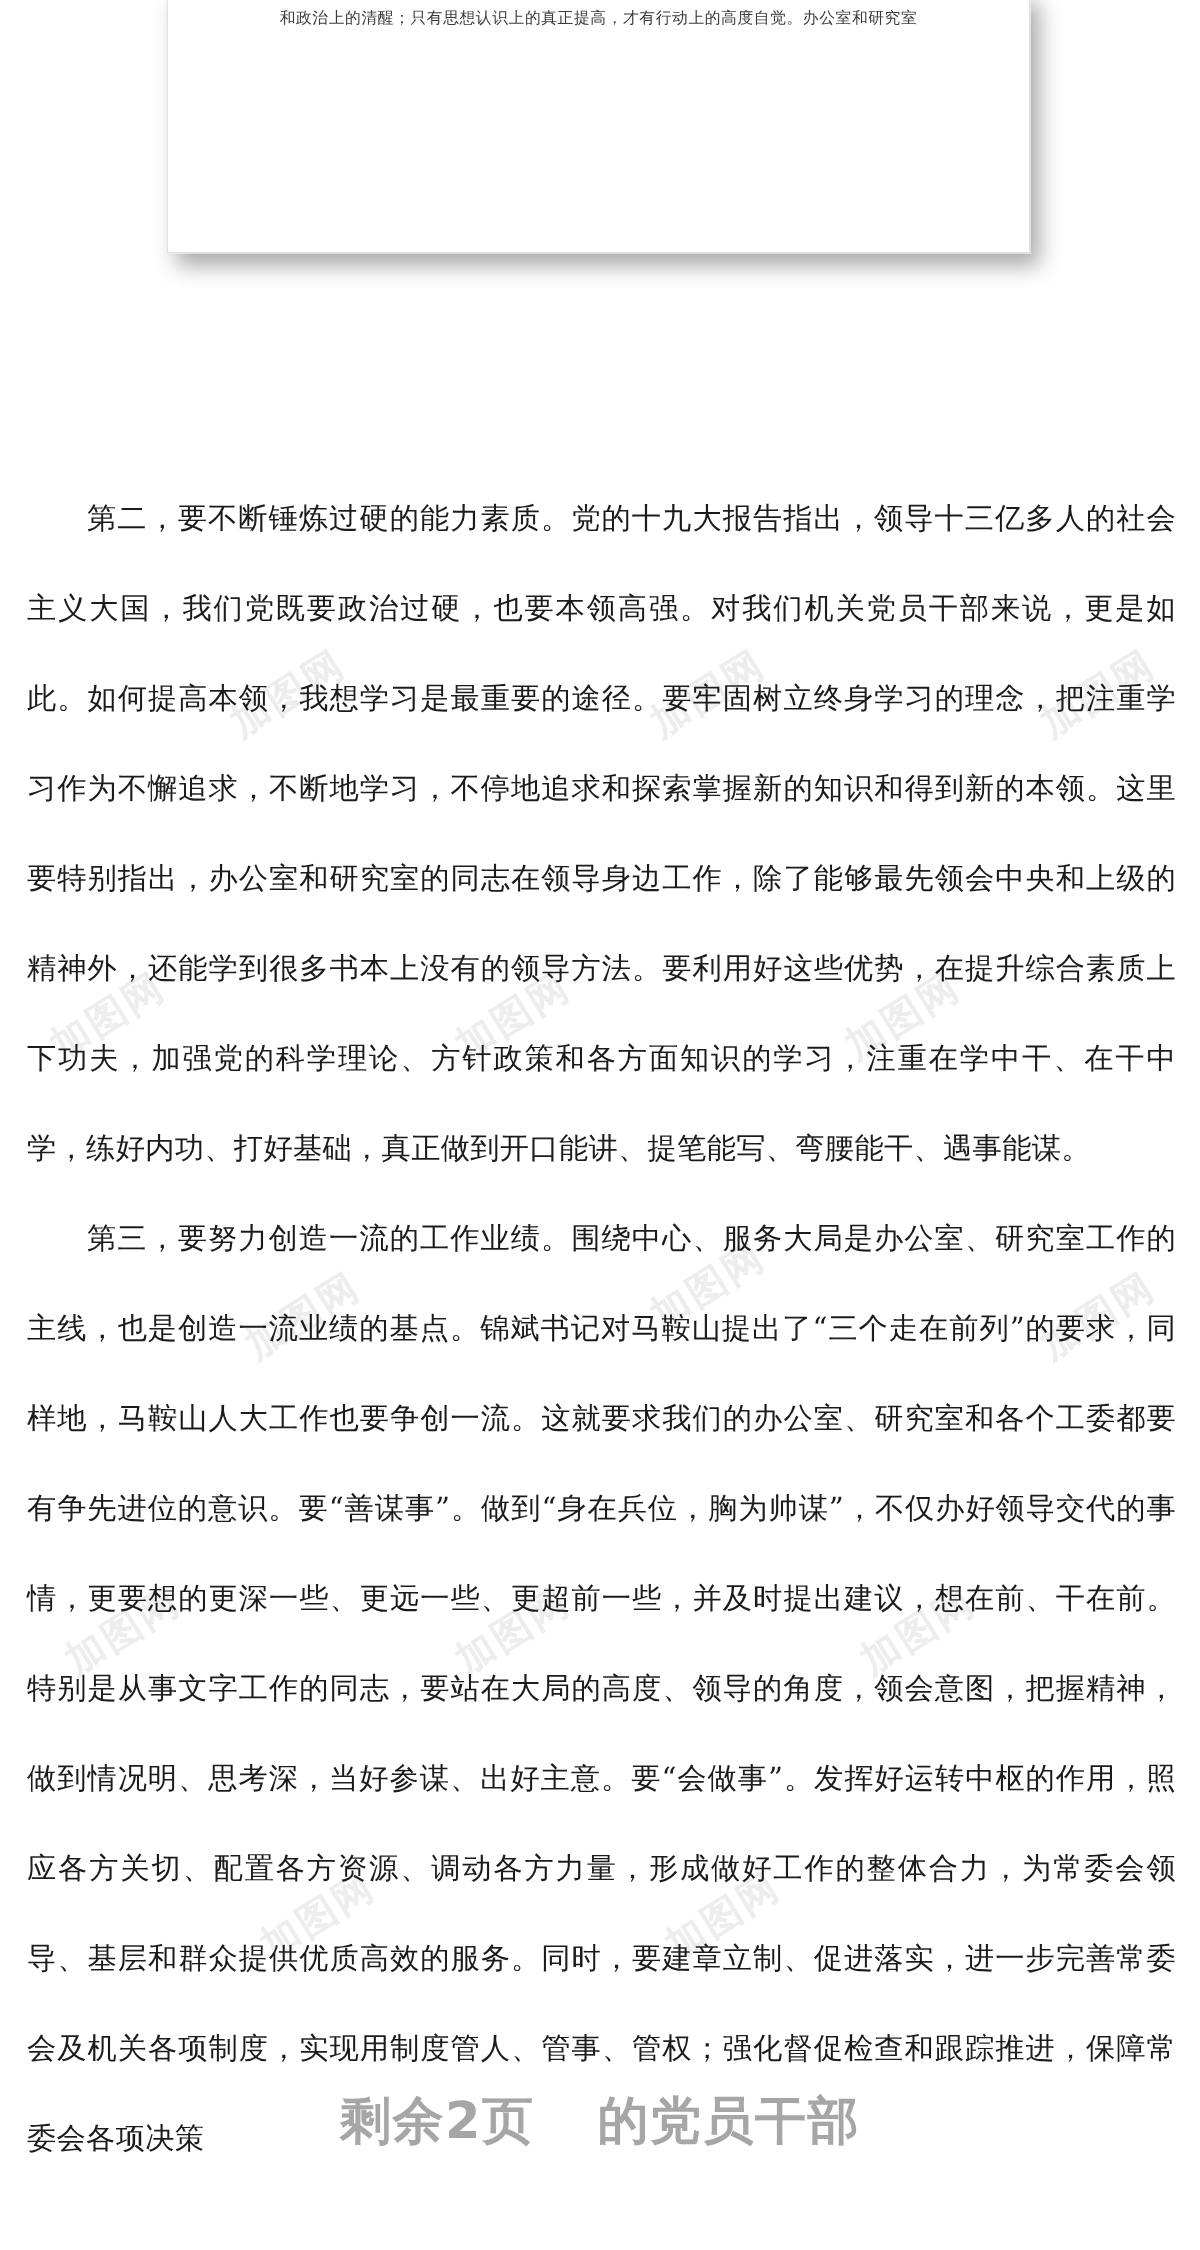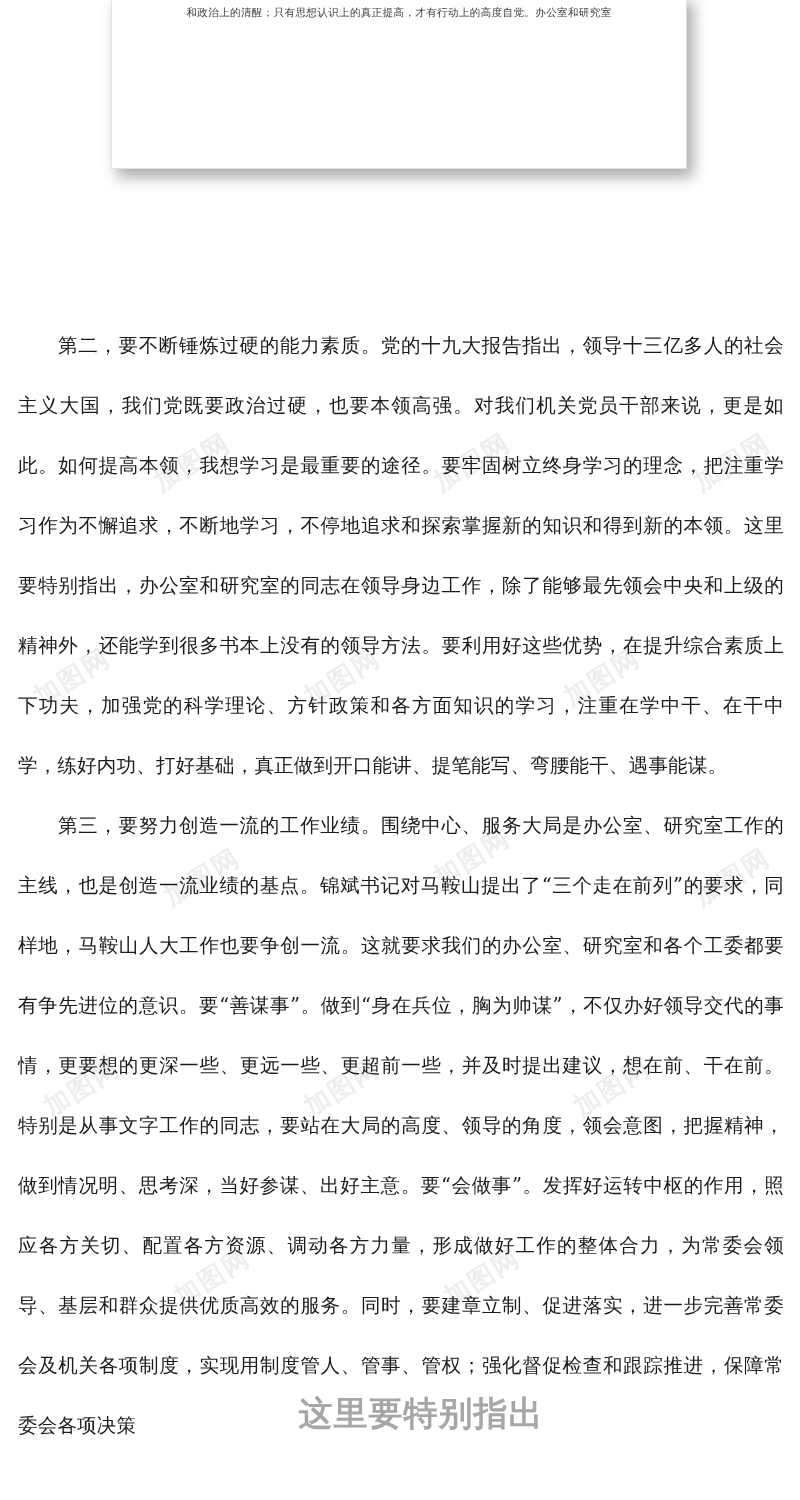--- a/index.html
+++ b/index.html
@@ -140,15 +140,16 @@
   <div class="watermark-mark" style="left:170px; top:960px;">加图网</div>
   <div class="watermark-mark" style="left:440px; top:960px;">加图网</div>
 </div>
 
 <div id="doc-body">
   <p class="doc-para indented">第二，要不断锤炼过硬的能力素质。党的十九大报告指出，领导十三亿多人的社会主义大国，我们党既要政治过硬，也要本领高强。对我们机关党员干部来说，更是如此。如何提高本领，我想学习是最重要的途径。要牢固树立终身学习的理念，把注重学习作为不懈追求，不断地学习，不停地追求和探索掌握新的知识和得到新的本领。这里要特别指出，办公室和研究室的同志在领导身边工作，除了能够最先领会中央和上级的精神外，还能学到很多书本上没有的领导方法。要利用好这些优势，在提升综合素质上下功夫，加强党的科学理论、方针政策和各方面知识的学习，注重在学中干、在干中学，练好内功、打好基础，真正做到开口能讲、提笔能写、弯腰能干、遇事能谋。</p>
   <p class="doc-para indented">第三，要努力创造一流的工作业绩。围绕中心、服务大局是办公室、研究室工作的主线，也是创造一流业绩的基点。锦斌书记对马鞍山提出了“三个走在前列”的要求，同样地，马鞍山人大工作也要争创一流。这就要求我们的办公室、研究室和各个工委都要有争先进位的意识。要“善谋事”。做到“身在兵位，胸为帅谋”，不仅办好领导交代的事情，更要想的更深一些、更远一些、更超前一些，并及时提出建议，想在前、干在前。特别是从事文字工作的同志，要站在大局的高度、领导的角度，领会意图，把握精神，做到情况明、思考深，当好参谋、出好主意。要“会做事”。发挥好运转中枢的作用，照应各方关切、配置各方资源、调动各方力量，形成做好工作的整体合力，为常委会领导、基层和群众提供优质高效的服务。同时，要建章立制、促进落实，进一步完善常委会及机关各项制度，实现用制度管人、管事、管权；强化督促检查和跟踪推进，保障常委会各项决策</p>
 </div>
 
 <div id="footer-bar">
+  <span class="footer-text">剩余2页</span>
   <span id="footer-gap"></span>
-  <span class="footer-text">这里要特别指出</span>
+  <span class="footer-text">的党员干部</span>
 </div>
 
 </body></html>

